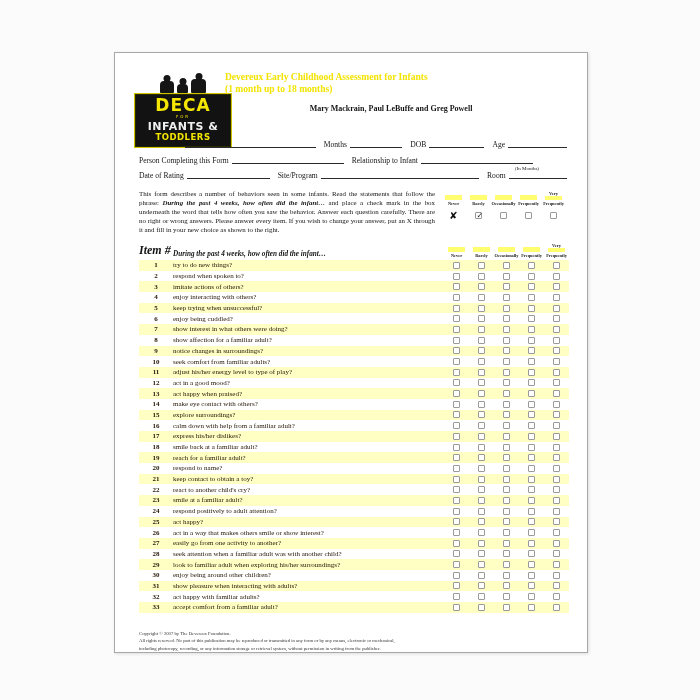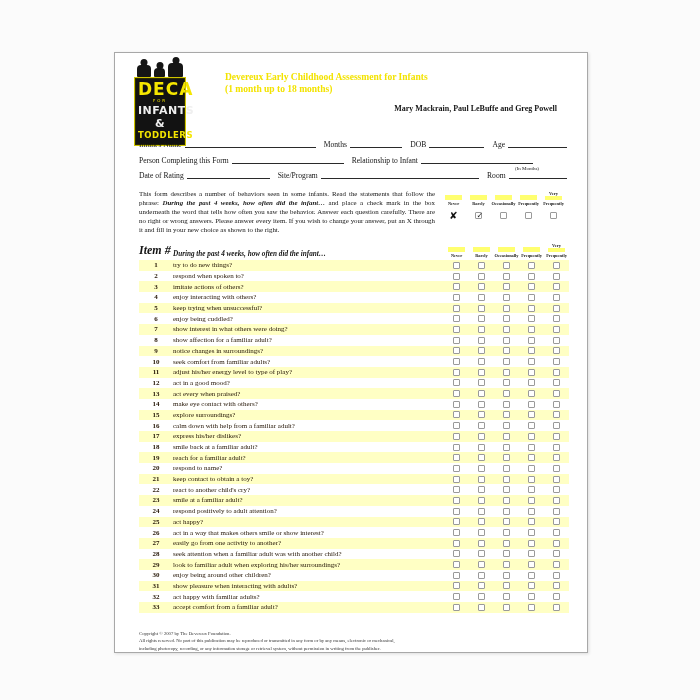--- a/index.html
+++ b/index.html
@@ -5,39 +5,39 @@
   * { margin:0; padding:0; box-sizing:border-box; }
   html,body { width:700px; height:700px; background:#fbfbfb; overflow:hidden;
               font-family:"Liberation Serif", serif; }
   .canvas { position:relative; width:700px; height:700px; }
 
   .page { position:absolute; left:114px; top:52px; width:474px; height:601px;
           background:#ffffff; border:1px solid #a8a8a8;
           box-shadow:1px 1px 3px rgba(0,0,0,.12); }
 
   
-  .logo { position:absolute; left:20px; top:0; width:50px; }
+  .logo { position:absolute; left:20px; top:16px; width:96px; }
   .figs { display:flex; align-items:flex-end; justify-content:center; gap:3px; height:24px; margin-bottom:1px; }
   .fig { position:relative; background:#151515; border-radius:4px 4px 1px 1px; }
   .fig::before { content:""; position:absolute; left:50%; transform:translateX(-50%);
                  top:-6px; width:7px; height:7px; border-radius:50%; background:#151515; }
   .fig.f1 { width:14px; height:12px; }
   .fig.f2 { width:11px; height:9px; }
   .fig.f3 { width:15px; height:14px; }
   .logobox { background:#121212; border:1px solid #2b2b00; outline:1px solid #cfc400;
              text-align:center; padding:2px 2px 3px; font-family:"DejaVu Sans", sans-serif; }
   .deca { color:#f5e600; font-weight:bold; font-size:17px; line-height:1.05; letter-spacing:1px; }
   .for-t { color:#f5e600; font-size:4px; line-height:1.2; letter-spacing:2px; }
   .infants { color:#efefef; font-weight:bold; font-size:11px; line-height:1.25; letter-spacing:.5px; }
   .toddlers { color:#f5e600; font-weight:bold; font-size:8.5px; line-height:1.15; letter-spacing:.5px; }
 
   
   .title { position:absolute; left:110px; right:30px; top:18px; text-align:left;
            color:#f3e300; font-weight:bold; font-size:9.5px; line-height:1.3; }
-  .authors { position:absolute; left:110px; right:30px; top:51px; text-align:right;
+  .authors { position:absolute; left:110px; right:30px; top:51px; text-align:center;
              color:#151515; font-weight:bold; font-size:8px; }
 
   
   .fields { position:absolute; left:24px; right:20px; top:87px; font-size:7.6px; color:#151515; }
   .frow { display:flex; align-items:flex-start; white-space:nowrap; margin-bottom:6.5px; position:relative; }
   .fl { margin-right:3px; }
   .fline { display:inline-block; border-bottom:1px solid #2a2a2a; height:8px; margin-right:8px; }
   .inmonths { position:absolute; right:28px; top:10px; font-size:5px; color:#222; }
 
   
@@ -452,21 +452,21 @@
               <div class="td-cell">
                 <span class="cb"></span>
               </div>
               <div class="td-cell">
                 <span class="cb"></span>
               </div>
             </div>
           </div>
           <div class="trow">
             <div class="td-num">13</div>
-            <div class="td-q">act every when praised?</div>
+            <div class="td-q">act happy when praised?</div>
             <div class="td-cols">
               <div class="td-cell">
                 <span class="cb"></span>
               </div>
               <div class="td-cell">
                 <span class="cb"></span>
               </div>
               <div class="td-cell">
                 <span class="cb"></span>
               </div>

